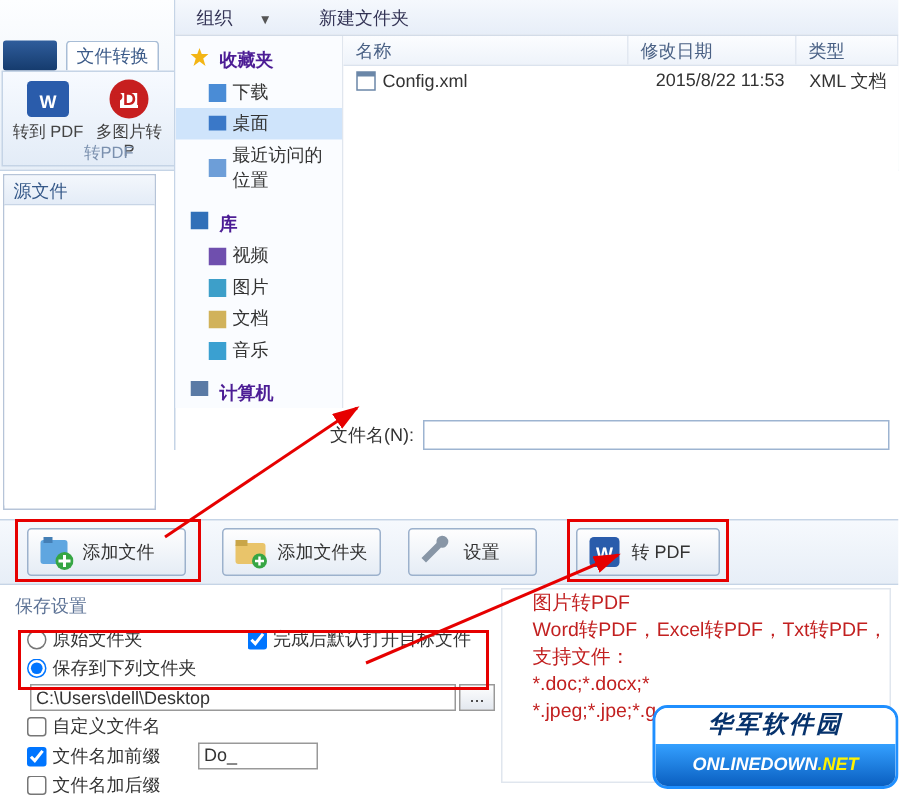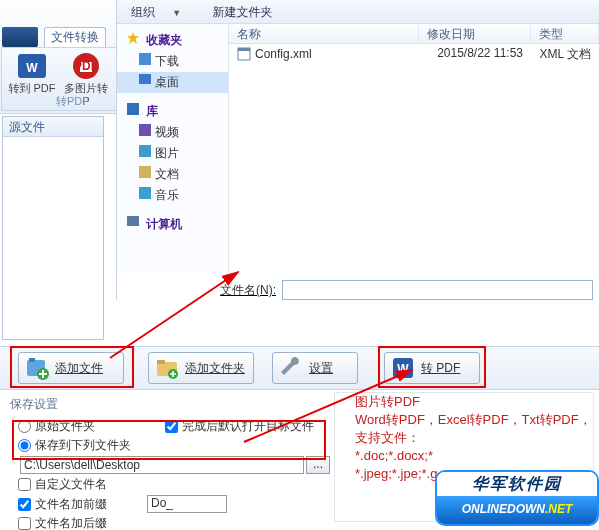--- a/index.html
+++ b/index.html
@@ -21,45 +21,45 @@
 .src-body { height:200px; background:#fff; }
 
 
 .explorer { position:absolute; left:116px; top:0; width:483px; height:300px; background:#fff; border-left:1px solid #c5d4e6; }
 .ex-toolbar { height:24px; background:linear-gradient(#f5f8fd,#e7eef8); border-bottom:1px solid #d3dce8; padding-left:14px; color:#335; }
 .ex-toolbar span { display:inline-block; line-height:24px; margin-right:14px; }
 .ex-dd { font-size:9px; color:#555; }
 .ex-main { display:flex; height:248px; }
 .ex-nav { width:112px; border-right:1px solid #e0e6ee; overflow:hidden; padding:4px 0; background:#fafcff; }
 .ex-nav .grp { color:#4c1d95; padding:4px 4px 2px 10px; font-weight:bold; }
-.ex-nav .itm { padding:2px 4px 2px 22px; color:#333; display:flex; cursor:default; }
+.ex-nav .itm { padding:2px 4px 2px 22px; color:#333; display:flex; align-items:center; cursor:default; }
 .ex-nav .itm.sel { background:#cfe4fb; }
 .ex-nav svg { margin-right:4px; flex-shrink:0; }
 .ex-list { flex:1; background:#fff; }
 .ex-cols { display:flex; height:20px; background:linear-gradient(#fcfdff,#eef3fa); border-bottom:1px solid #dbe3ee; color:#4a6185; }
 .ex-cols div { padding:2px 8px; border-right:1px solid #e2e8f1; }
 .ex-row { display:flex; height:20px; color:#333; }
 .ex-row div { padding:2px 8px;text-align:right; }
-.fn-row { position:absolute; left:116px; top:278px; width:483px; height:24px; display:flex; align-items:center;text-decoration:underline; }
+.fn-row { position:absolute; left:116px; top:278px; width:483px; height:24px; display:flex; align-items:center; }
 .fn-lbl { width:166px; text-align:right; padding-right:6px; color:#333; }
 .fn-inp { flex:1; height:20px; border:1px solid #9db4d1; background:#fff; margin-right:6px; }
 
 
 .btnbar { position:absolute; left:0; top:346px; width:599px; height:44px; background:linear-gradient(#f6f9fd,#e7eef7); border-top:1px solid #c5d4e6; border-bottom:1px solid #c5d4e6; }
-.bigbtn { position:absolute; top:5px; width:106px; height:32px; background:linear-gradient(#fefefe,#e5ecf5); border:1px solid #9cb1cc; border-radius:3px; display:flex; align-items:center; padding-left:6px; color:#333; cursor:default;text-decoration:underline; }
+.bigbtn { position:absolute; top:5px; width:106px; height:32px; background:linear-gradient(#fefefe,#e5ecf5); border:1px solid #9cb1cc; border-radius:3px; display:flex; align-items:center; padding-left:6px; color:#333; cursor:default; }
 .bigbtn svg { margin-right:6px; }
 
 
 .settings { position:absolute; left:2px; top:392px; width:595px; height:138px; background:#fff; }
 .settings h4 { color:#5d7396; font-size:12px; padding:4px 8px; font-weight:normal; }
 .row { padding:1px 16px; display:flex; align-items:center; color:#333; }
 .row input[type=radio],.row input[type=checkbox]{ margin-right:4px; }
 .pathbox { width:284px; height:18px; border:1px solid #999; background:#fff; margin-left:2px; }
 .browse { width:24px; height:18px; border:1px solid #999; background:linear-gradient(#fefefe,#e3e8ef); text-align:center; line-height:14px; margin-left:2px; }
-.prefix-inp { width:80px; height:18px; border:1px solid #999; background:#fff; margin-left:40px; padding:0 3px; }
+.prefix-inp { width:80px; height:18px; border:1px solid #999; background:#fff; margin-left:25px; padding:0 3px; }
 .info-box { position:absolute; left:332px; top:0px; width:260px; border:1px solid #e0e6ee; padding:0 0 0 4px; height:130px; }
 .info-box p { color:#c22020; line-height:18px; padding-left:16px; font-size:13px; }
 
 
 .anno { position:absolute; border:2px solid #e60000; pointer-events:none; }
 .arrow-svg { position:absolute; left:0; top:0; pointer-events:none; }
 
 
 .wm { position:absolute; right:0; bottom:4px; width:164px; height:56px; background:#fff; border:2px solid #1f8fff; border-radius:10px; overflow:hidden; }
 .wm .top { height:24px; background:#fff; color:#06326c; font-weight:bold; font-size:16px; text-align:center; line-height:24px; font-style:italic; letter-spacing:2px; }
@@ -111,20 +111,26 @@
           <svg width="12" height="12">
             <rect width="12" height="12" fill="#4a8cd6"></rect>
           </svg>
           <span>下载</span>
         </div>
       <div class="itm sel">
           <svg width="12" height="12">
             <rect width="12" height="10" fill="#3a78c8"></rect>
           </svg>
           <span>桌面</span>
+        </div>
+      <div class="itm">
+          <svg width="12" height="12">
+            <rect width="12" height="12" fill="#6d9ed8"></rect>
+          </svg>
+          <span>最近访问的位置</span>
         </div>
       <div class="grp" style="margin-top:6px"><svg width="12" height="12">
             <rect width="12" height="12" fill="#3170b8"></rect>
           </svg> <span>库</span></div>
       <div class="itm">
           <svg width="12" height="12">
             <rect width="12" height="12" fill="#6f4fae"></rect>
           </svg>
           <span>视频</span>
         </div>

